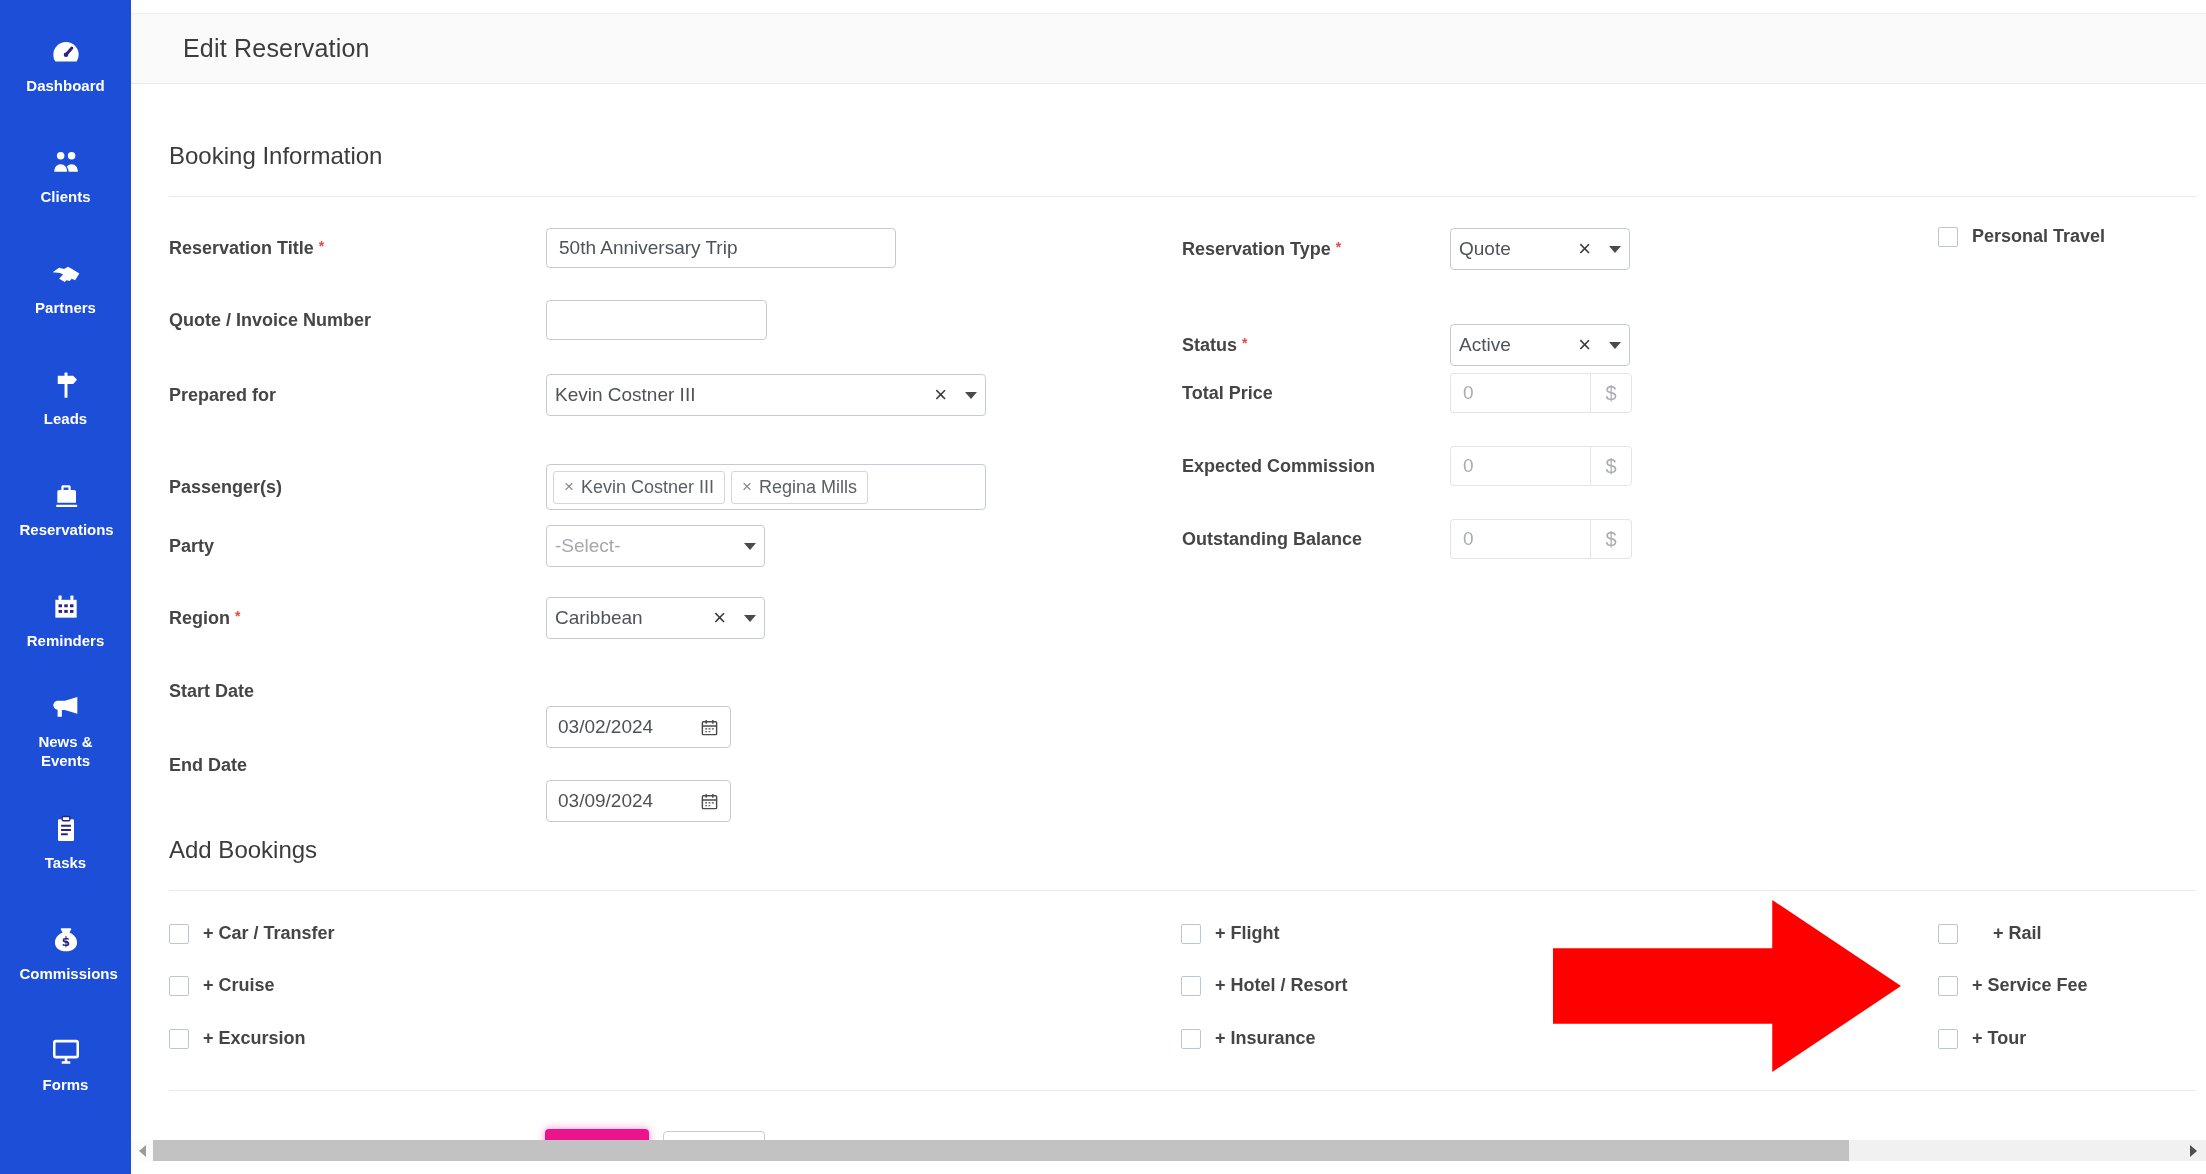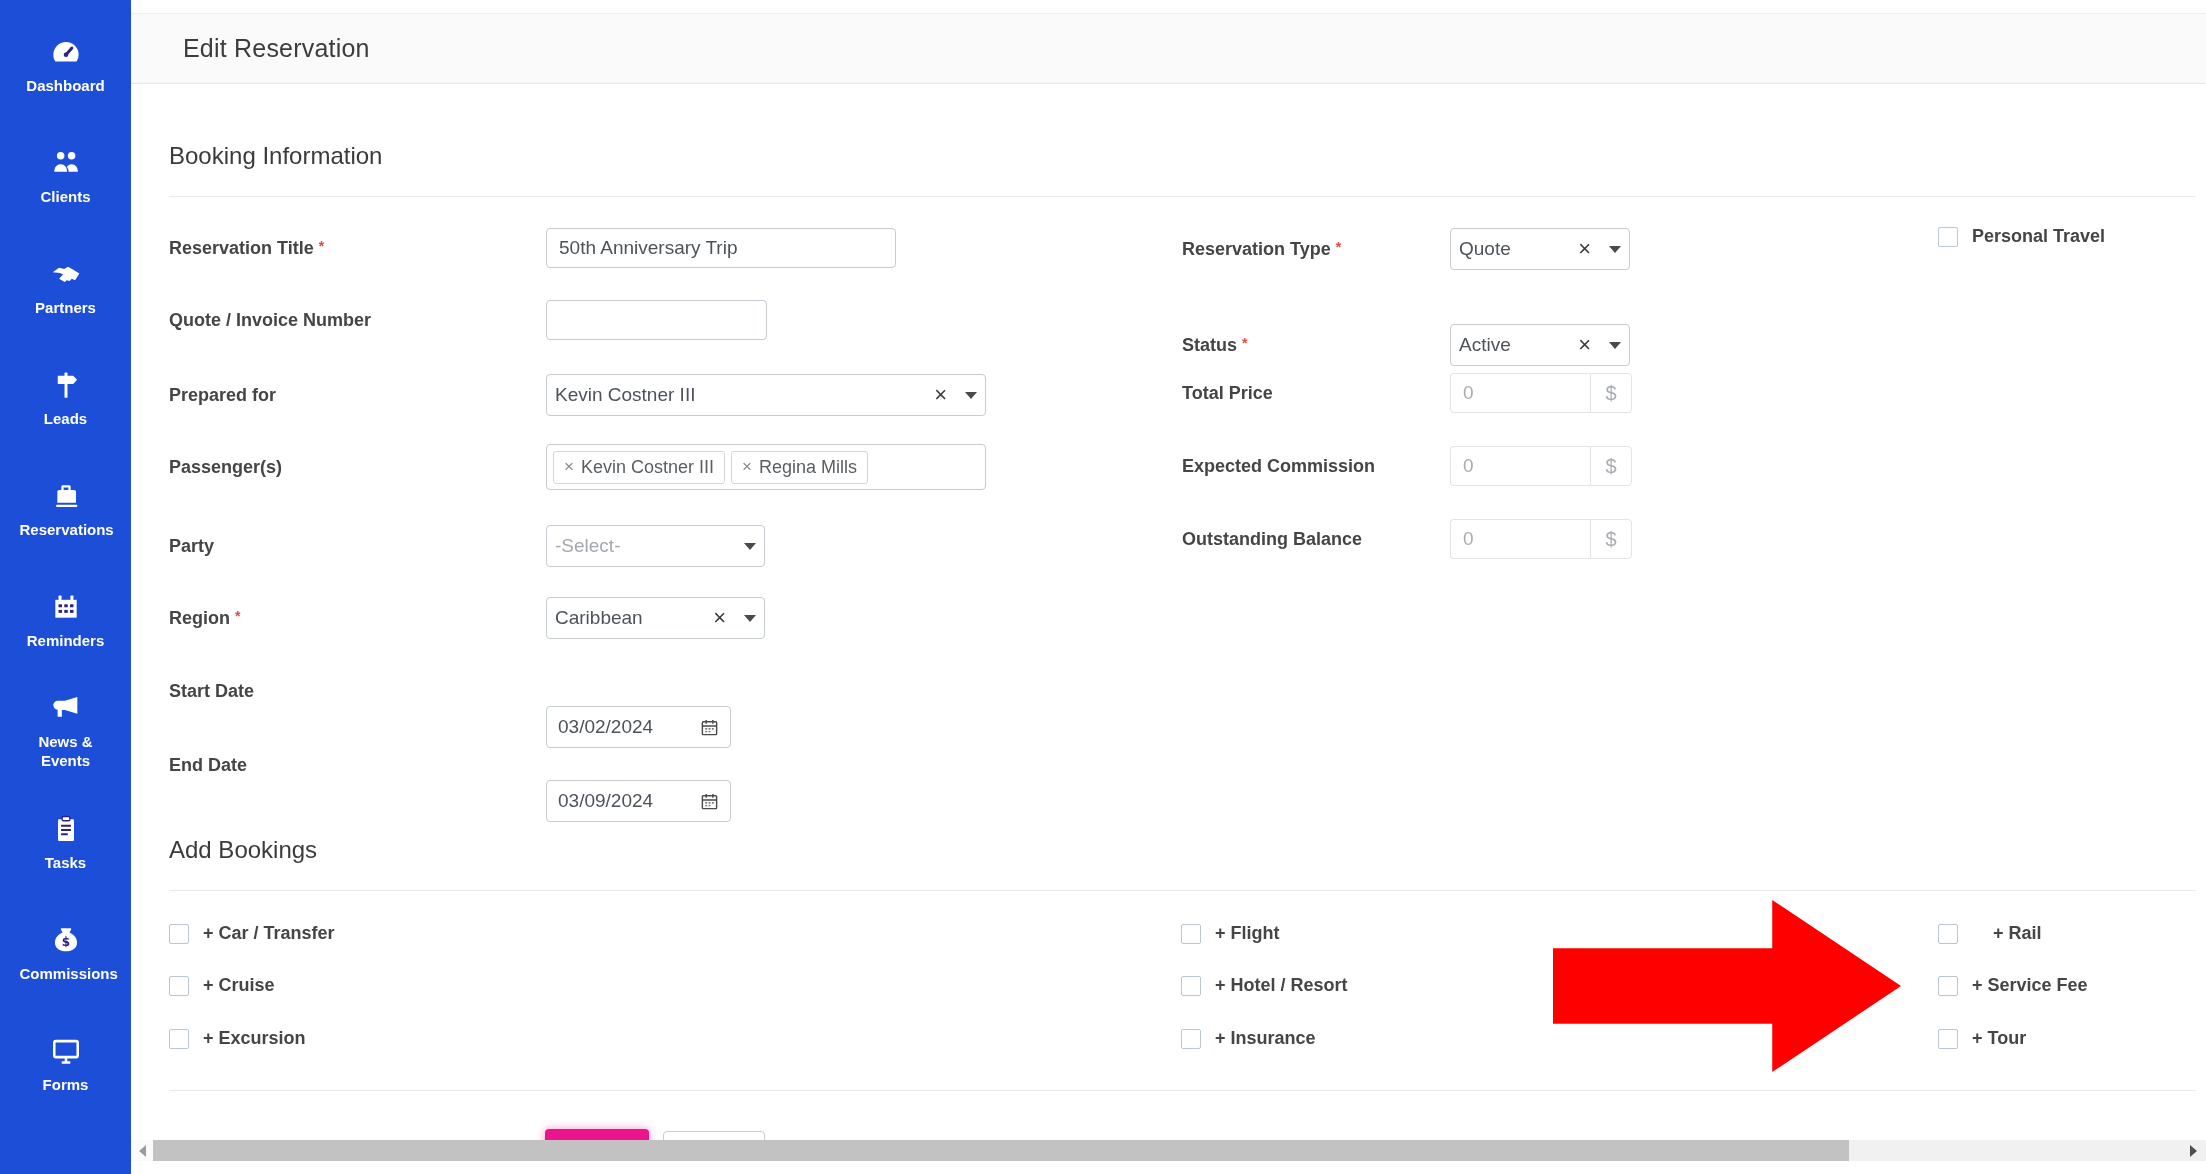--- a/index.html
+++ b/index.html
@@ -208,21 +208,21 @@
 
     <div class="frow" style="top:374px;height:42px;">
       <label class="flabel">Prepared for</label>
       <div class="ctrl select" style="width:440px;">
         <span class="sel-text">Kevin Costner III</span>
         <span class="clear">×</span>
         <span class="caret"></span>
       </div>
     </div>
 
-    <div class="frow" style="top:444px;height:46px;">
+    <div class="frow" style="top:464px;height:46px;">
       <label class="flabel">Passenger(s)</label>
       <div class="ctrl tagbox">
         <span class="tag">
             <span class="tag-x">×</span>
             <span>Kevin Costner III</span>
           </span>
         <span class="tag">
             <span class="tag-x">×</span>
             <span>Regina Mills</span>
           </span>

